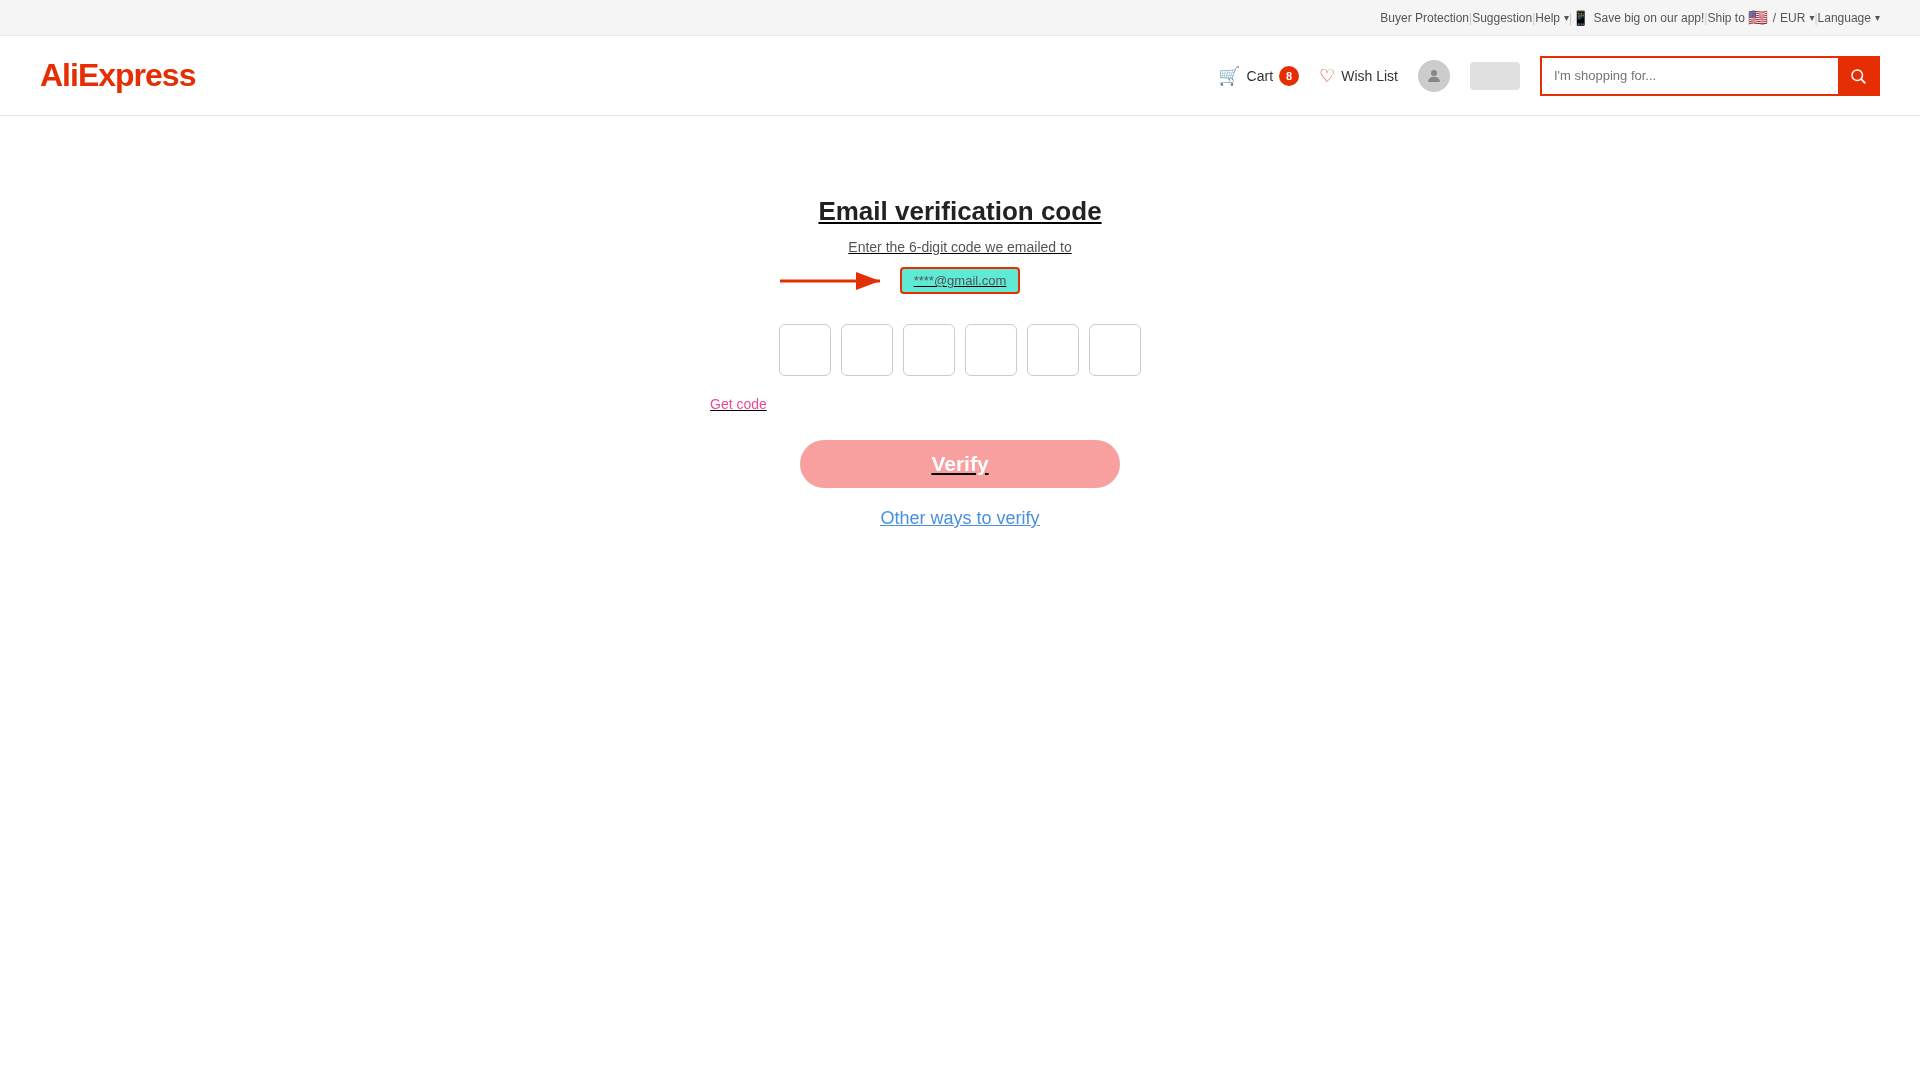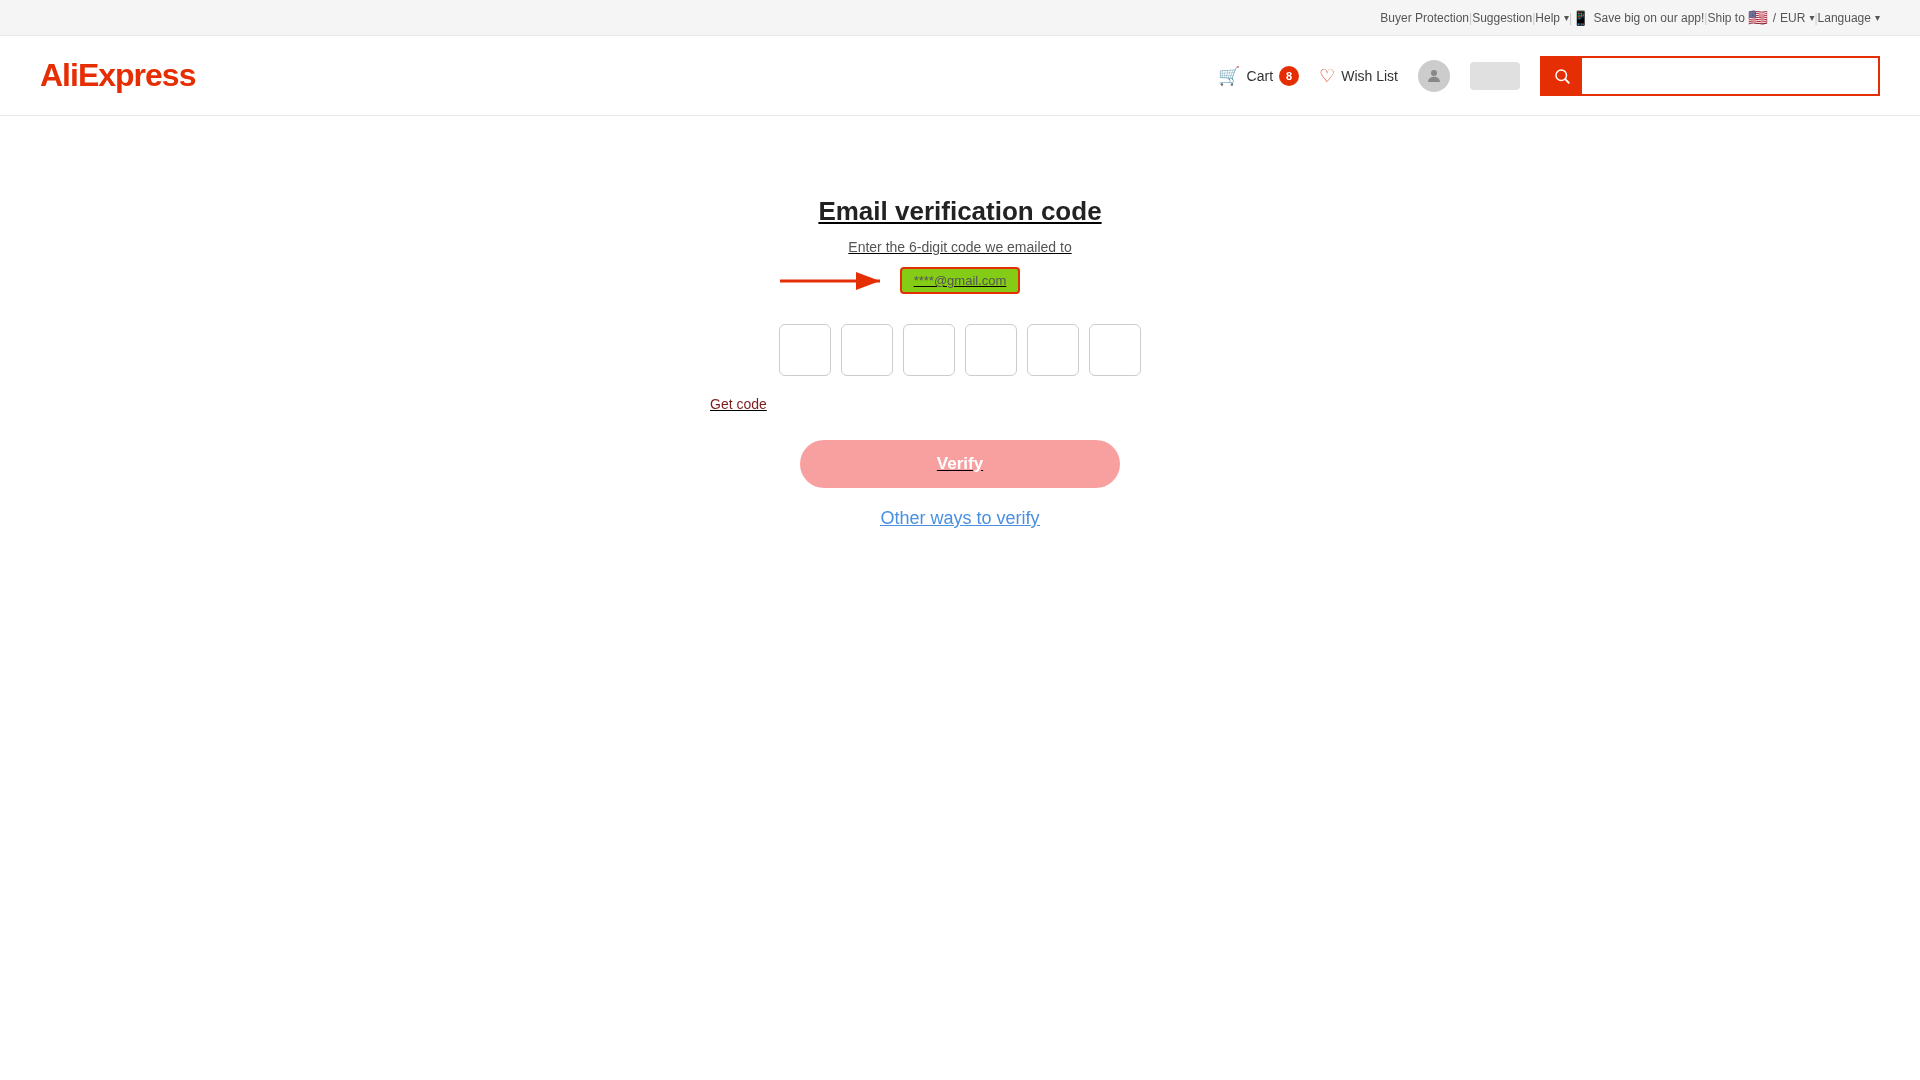--- a/index.html
+++ b/index.html
@@ -177,21 +177,21 @@
       left: -120px;
       top: 50%;
       transform: translateY(-50%);
     }
 
     .arrow-indicator svg {
       display: block;
     }
 
     .email-badge {
-      background: #84cc16;
+      background: #5eead4;
       border: 2px solid #e62e04;
       border-radius: 4px;
       padding: 4px 12px;
       font-size: 13px;
       color: #555;
     }
 
     .code-inputs {
       display: flex;
       gap: 10px;
@@ -203,37 +203,37 @@
       height: 52px;
       border: 1.5px solid #ccc;
       border-radius: 6px;
       text-align: center;
       font-size: 20px;
       outline: none;
       color: #333;
     }
 
     .get-code-link {
-      color: #7f1d1d;
+      color: #ec4899;
       font-size: 14px;
       cursor: pointer;
       text-decoration: none;
       margin-bottom: 28px;
       align-self: flex-start;
       margin-left: 0;
     }
 
     .verify-btn {
       width: 320px;
       height: 48px;
       background: #f8a0a0;
       border: none;
       border-radius: 30px;
       color: white;
-      font-size: 17px;
+      font-size: 21px;
       font-weight: bold;
       cursor: pointer;
       margin-bottom: 20px;
     }
 
     .other-verify-link {
       color: #4a90e2;
       font-size: 18px;
       cursor: pointer;
       text-decoration: underline;
@@ -318,20 +318,21 @@
     <div class="user-icon">
       <svg width="18" height="18" viewBox="0 0 24 24" fill="#888">
         <circle cx="12" cy="8" r="4"></circle>
         <path d="M4 20c0-4 3.6-7 8-7s8 3 8 7"></path>
       </svg>
     </div>
 
     <div class="user-avatar-placeholder"></div>
 
     <div class="search-container">
+      <input class="search-input" type="text" placeholder="I'm shopping for..." style="">
       <button class="search-btn">
         <svg width="18" height="18" viewBox="0 0 24 24" fill="white">
           <circle cx="11" cy="11" r="7" stroke="white" stroke-width="2" fill="none"></circle>
           <line x1="16.5" y1="16.5" x2="21" y2="21" stroke="white" stroke-width="2.5" stroke-linecap="round"></line>
         </svg>
       </button>
     </div>
   </div>
 </div>
 

